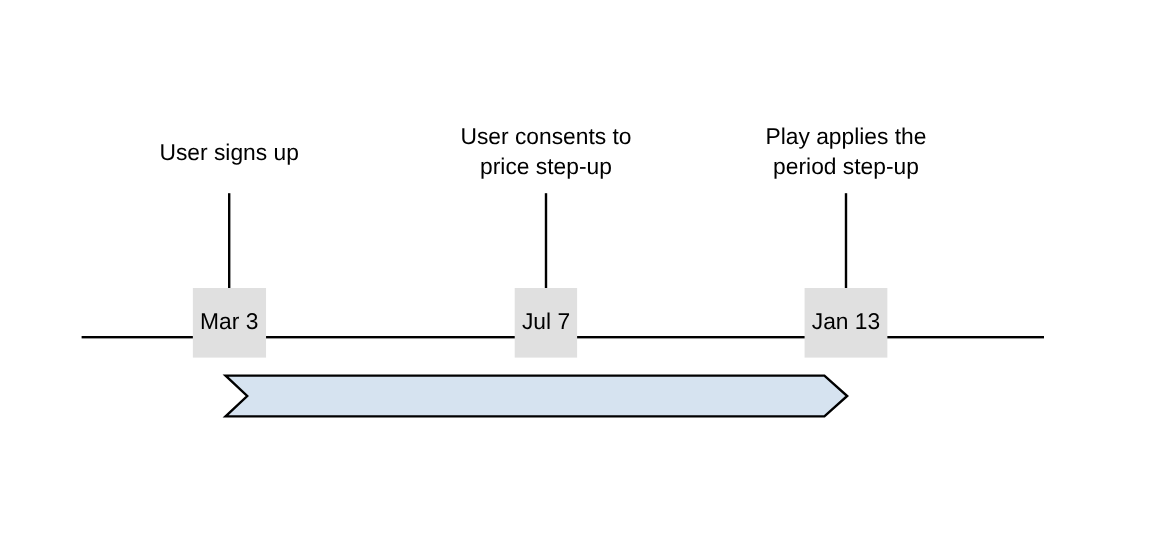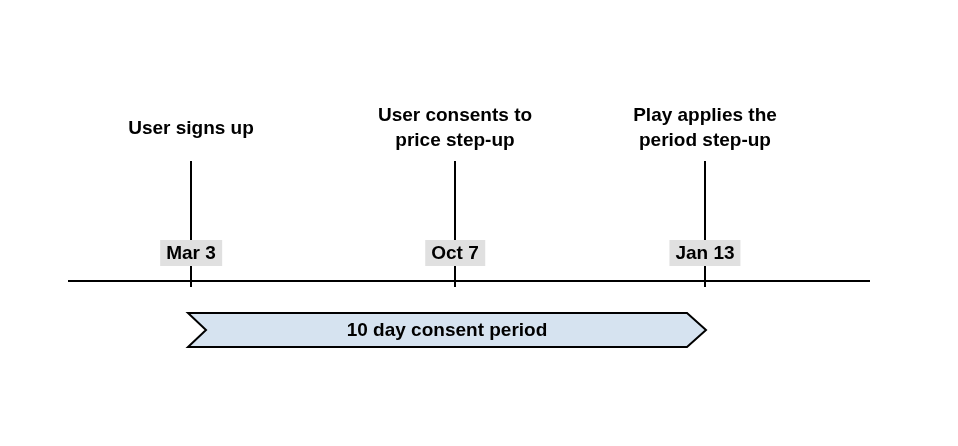--- a/index.html
+++ b/index.html
@@ -8,21 +8,20 @@
     background: #ffffff;
   }
   .canvas {
     position: relative;
     width: 958px;
     height: 446px;
     background: #ffffff;
     overflow: hidden;
     font-family: "Liberation Sans", "DejaVu Sans", sans-serif;
     color: #000000;
-    font-weight: bold;
   }
   
   .timeline-axis {
     position: absolute;
     left: 68px;
     top: 280px;
     width: 802px;
     height: 2px;
     background: #000000;
   }
@@ -61,21 +60,21 @@
     height: 126px;
     background: #000000;
     z-index: 1;
   }
   .event-date {
     position: absolute;
     top: 240px;
     left: 0;
     transform: translateX(-50%);
     background: #e0e0e0;
-    padding: 0 6px;
+    padding: 16px 6px;
     font-size: 19px;
     line-height: 26px;
     white-space: nowrap;
     z-index: 2;
     color: #000000;
   }
   
   .banner-svg {
     position: absolute;
     left: 180px;
@@ -106,28 +105,27 @@
   <div class="event event-1">
     <div class="event-title">User signs up</div>
     <div class="event-tick"></div>
     <div class="event-date">Mar 3</div>
   </div>
 
   <div class="event event-2">
     <div class="event-title">User consents to
 price step-up</div>
     <div class="event-tick"></div>
-    <div class="event-date">Oct 7</div>
+    <div class="event-date">Jul 7</div>
   </div>
 
   <div class="event event-3">
     <div class="event-title">Play applies the
 period step-up</div>
     <div class="event-tick"></div>
     <div class="event-date">Jan 13</div>
   </div>
 
   <svg class="banner-svg" viewBox="180 305 534 50" xmlns="http://www.w3.org/2000/svg" aria-hidden="true">
     <polygon points="188,313 687,313 706,330 687,347 188,347 206,330" stroke-width="2" stroke-linejoin="miter" stroke="#000000" fill="#d6e3f0"></polygon>
   </svg>
-  <div class="banner-label">10 day consent period</div>
 
 </div>
 
 </body></html>

